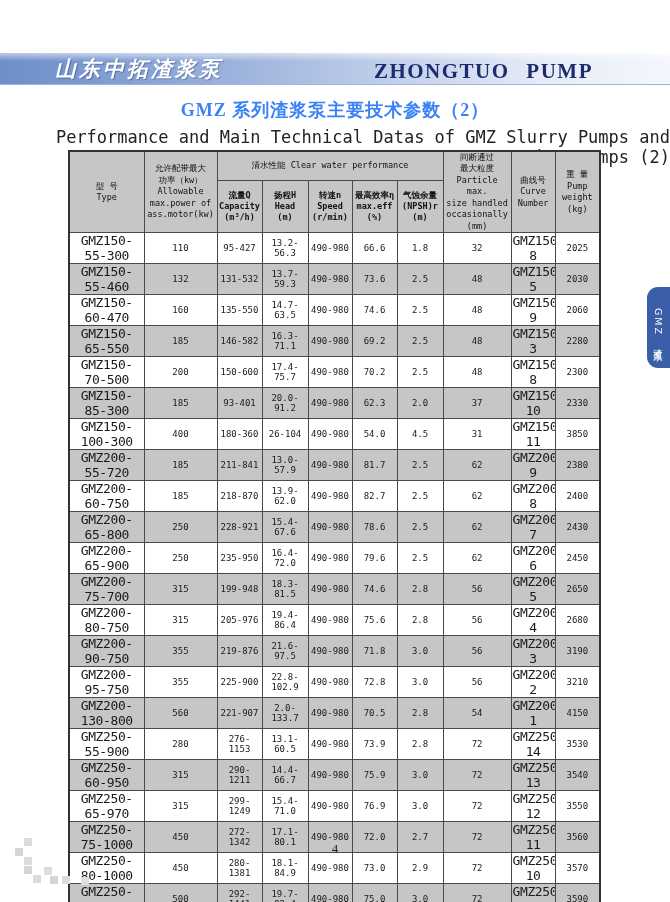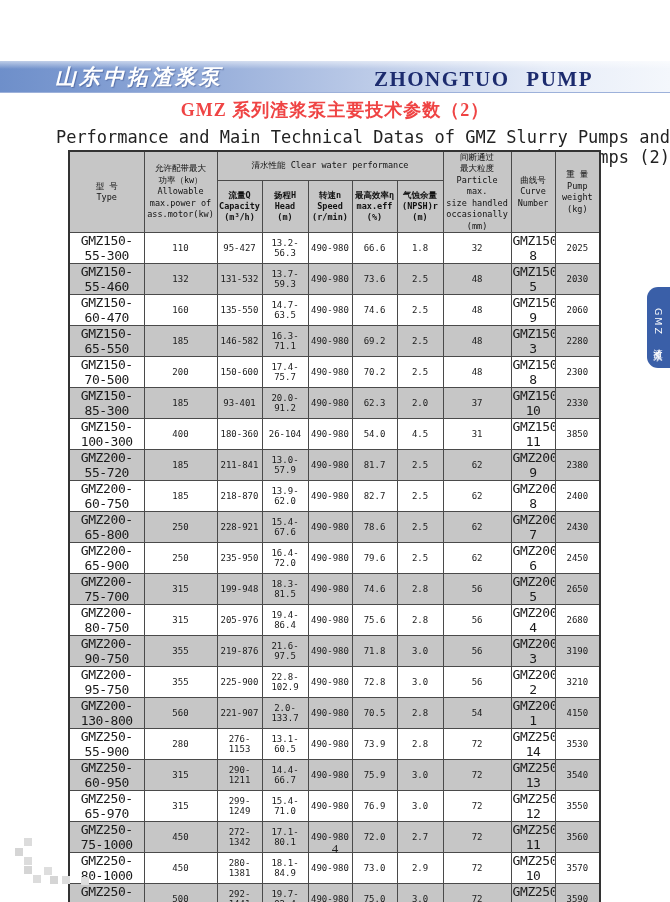--- a/index.html
+++ b/index.html
@@ -3,21 +3,21 @@
 <meta charset="utf-8">
 <style>
   html,body{margin:0;padding:0;}
   body{
     width:670px;height:902px;position:relative;background:#ffffff;
     font-family:"DejaVu Sans Mono","Liberation Mono",monospace;
     color:#1a1a1a;overflow:hidden;
   }
   
   .top-bar{
-    position:absolute;left:0;top:61px;width:670px;height:31px;
+    position:absolute;left:0;top:53px;width:670px;height:31px;
     background:linear-gradient(90deg,#6e8fca 0%,#7e9bd1 14%,#b7c7e6 52%,#e7edf8 82%,#f4f7fc 100%);
     border-bottom:1px solid #9db1da;
   }
   .top-bar::before{
     content:"";position:absolute;left:0;top:0;width:100%;height:8px;
     background:linear-gradient(180deg,rgba(255,255,255,.55),rgba(255,255,255,0));
   }
   .logo-cn{
     position:absolute;left:55px;top:2px;color:#ffffff;
     font-family:"DejaVu Sans",sans-serif;font-size:21px;font-weight:bold;
@@ -25,21 +25,21 @@
   }
   .brand-en{
     position:absolute;right:77px;top:6px;color:#1c2b6e;
     font-family:"Liberation Serif","DejaVu Serif",serif;
     font-size:21px;font-weight:bold;letter-spacing:1.5px;word-spacing:10px;
   }
   
   .title-cn{
     position:absolute;left:0;top:98px;width:670px;text-align:center;
     font-family:"Liberation Serif","DejaVu Serif",serif;
-    font-size:18px;font-weight:600;letter-spacing:1px;color:#ef4444;
+    font-size:18px;font-weight:600;letter-spacing:1px;color:#3b82f6;
   }
   .title-en{
     position:absolute;left:0;top:127px;width:670px;text-align:right;
     font-size:17px;color:#222;letter-spacing:0px;
   }
   
   .spec-table{
     position:absolute;left:68px;top:150px;
     border-collapse:collapse;table-layout:fixed;width:531px;
     font-size:9px;

